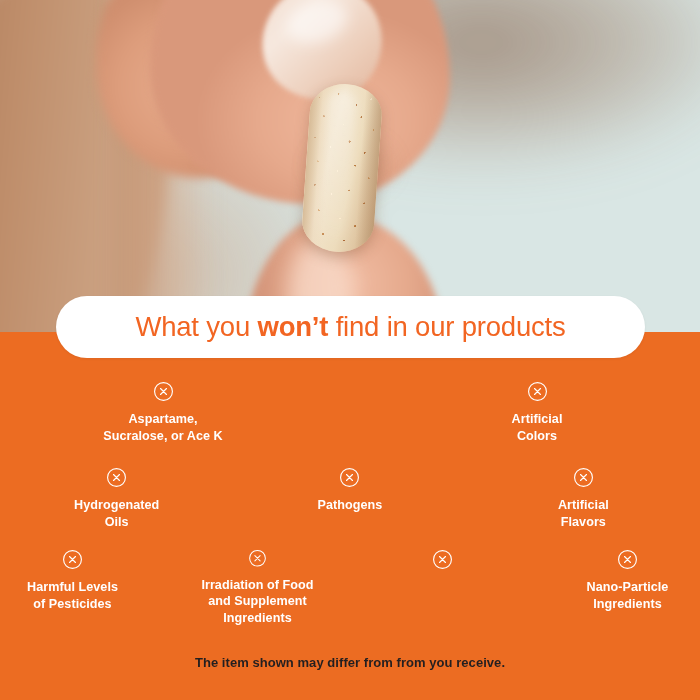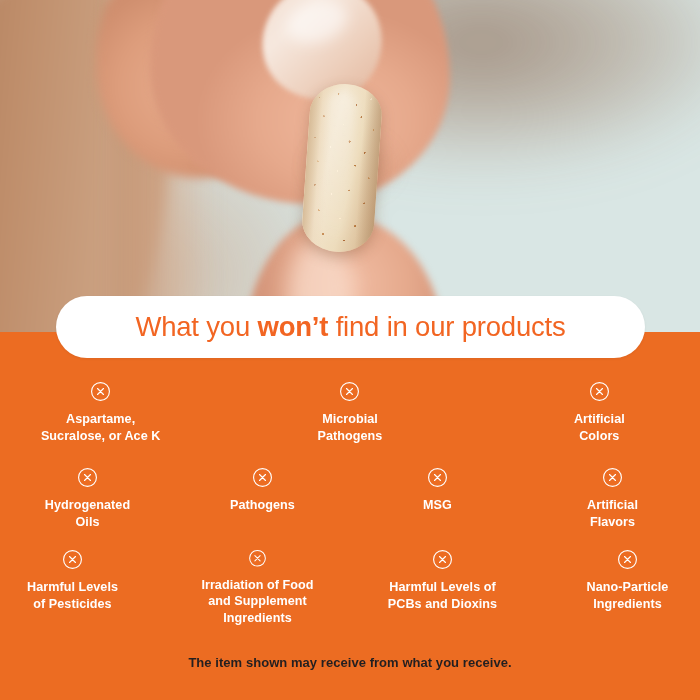--- a/index.html
+++ b/index.html
@@ -317,27 +317,20 @@
             <circle cx="12" cy="12" r="10.2" fill="none" stroke="#ffffff" stroke-width="1.3"></circle>
             <path d="M8.6 8.6 L15.4 15.4 M15.4 8.6 L8.6 15.4" stroke="#ffffff" stroke-width="1.3" stroke-linecap="round"></path>
           </svg>
         <div class="cell-label">Aspartame,<br>Sucralose, or Ace K</div>
       </div>
       <div class="cell">
         <svg class="x-icon" viewBox="0 0 24 24">
             <circle cx="12" cy="12" r="10.2" fill="none" stroke="#ffffff" stroke-width="1.3"></circle>
             <path d="M8.6 8.6 L15.4 15.4 M15.4 8.6 L8.6 15.4" stroke="#ffffff" stroke-width="1.3" stroke-linecap="round"></path>
           </svg>
-        <div class="cell-label">Microbial<br>Pathogens</div>
-      </div>
-      <div class="cell">
-        <svg class="x-icon" viewBox="0 0 24 24">
-            <circle cx="12" cy="12" r="10.2" fill="none" stroke="#ffffff" stroke-width="1.3"></circle>
-            <path d="M8.6 8.6 L15.4 15.4 M15.4 8.6 L8.6 15.4" stroke="#ffffff" stroke-width="1.3" stroke-linecap="round"></path>
-          </svg>
         <div class="cell-label">Artificial<br>Colors</div>
       </div>
     </div>
 
     <div class="grid-row row-2">
       <div class="cell">
         <svg class="x-icon" viewBox="0 0 24 24">
             <circle cx="12" cy="12" r="10.2" fill="none" stroke="#ffffff" stroke-width="1.3"></circle>
             <path d="M8.6 8.6 L15.4 15.4 M15.4 8.6 L8.6 15.4" stroke="#ffffff" stroke-width="1.3" stroke-linecap="round"></path>
           </svg>
@@ -348,27 +341,20 @@
             <circle cx="12" cy="12" r="10.2" fill="none" stroke="#ffffff" stroke-width="1.3"></circle>
             <path d="M8.6 8.6 L15.4 15.4 M15.4 8.6 L8.6 15.4" stroke="#ffffff" stroke-width="1.3" stroke-linecap="round"></path>
           </svg>
         <div class="cell-label">Pathogens</div>
       </div>
       <div class="cell">
         <svg class="x-icon" viewBox="0 0 24 24">
             <circle cx="12" cy="12" r="10.2" fill="none" stroke="#ffffff" stroke-width="1.3"></circle>
             <path d="M8.6 8.6 L15.4 15.4 M15.4 8.6 L8.6 15.4" stroke="#ffffff" stroke-width="1.3" stroke-linecap="round"></path>
           </svg>
-        <div class="cell-label">MSG</div>
-      </div>
-      <div class="cell">
-        <svg class="x-icon" viewBox="0 0 24 24">
-            <circle cx="12" cy="12" r="10.2" fill="none" stroke="#ffffff" stroke-width="1.3"></circle>
-            <path d="M8.6 8.6 L15.4 15.4 M15.4 8.6 L8.6 15.4" stroke="#ffffff" stroke-width="1.3" stroke-linecap="round"></path>
-          </svg>
         <div class="cell-label">Artificial<br>Flavors</div>
       </div>
     </div>
 
     <div class="grid-row row-3">
       <div class="cell">
         <svg class="x-icon" viewBox="0 0 24 24">
             <circle cx="12" cy="12" r="10.2" fill="none" stroke="#ffffff" stroke-width="1.3"></circle>
             <path d="M8.6 8.6 L15.4 15.4 M15.4 8.6 L8.6 15.4" stroke="#ffffff" stroke-width="1.3" stroke-linecap="round"></path>
           </svg>
@@ -379,27 +365,26 @@
             <circle cx="12" cy="12" r="10.2" fill="none" stroke="#ffffff" stroke-width="1.3"></circle>
             <path d="M8.6 8.6 L15.4 15.4 M15.4 8.6 L8.6 15.4" stroke="#ffffff" stroke-width="1.3" stroke-linecap="round"></path>
           </svg>
         <div class="cell-label">Irradiation of Food<br>and Supplement<br>Ingredients</div>
       </div>
       <div class="cell">
         <svg class="x-icon" viewBox="0 0 24 24">
             <circle cx="12" cy="12" r="10.2" fill="none" stroke="#ffffff" stroke-width="1.3"></circle>
             <path d="M8.6 8.6 L15.4 15.4 M15.4 8.6 L8.6 15.4" stroke="#ffffff" stroke-width="1.3" stroke-linecap="round"></path>
           </svg>
-        <div class="cell-label">Harmful Levels of<br>PCBs and Dioxins</div>
       </div>
       <div class="cell">
         <svg class="x-icon" viewBox="0 0 24 24">
             <circle cx="12" cy="12" r="10.2" fill="none" stroke="#ffffff" stroke-width="1.3"></circle>
             <path d="M8.6 8.6 L15.4 15.4 M15.4 8.6 L8.6 15.4" stroke="#ffffff" stroke-width="1.3" stroke-linecap="round"></path>
           </svg>
         <div class="cell-label">Nano-Particle<br>Ingredients</div>
       </div>
     </div>
   </div>
 
-  <div class="footer">The item shown may receive from what you receive.</div>
+  <div class="footer">The item shown may differ from from you receive.</div>
 
 </div>
 
 </body></html>

